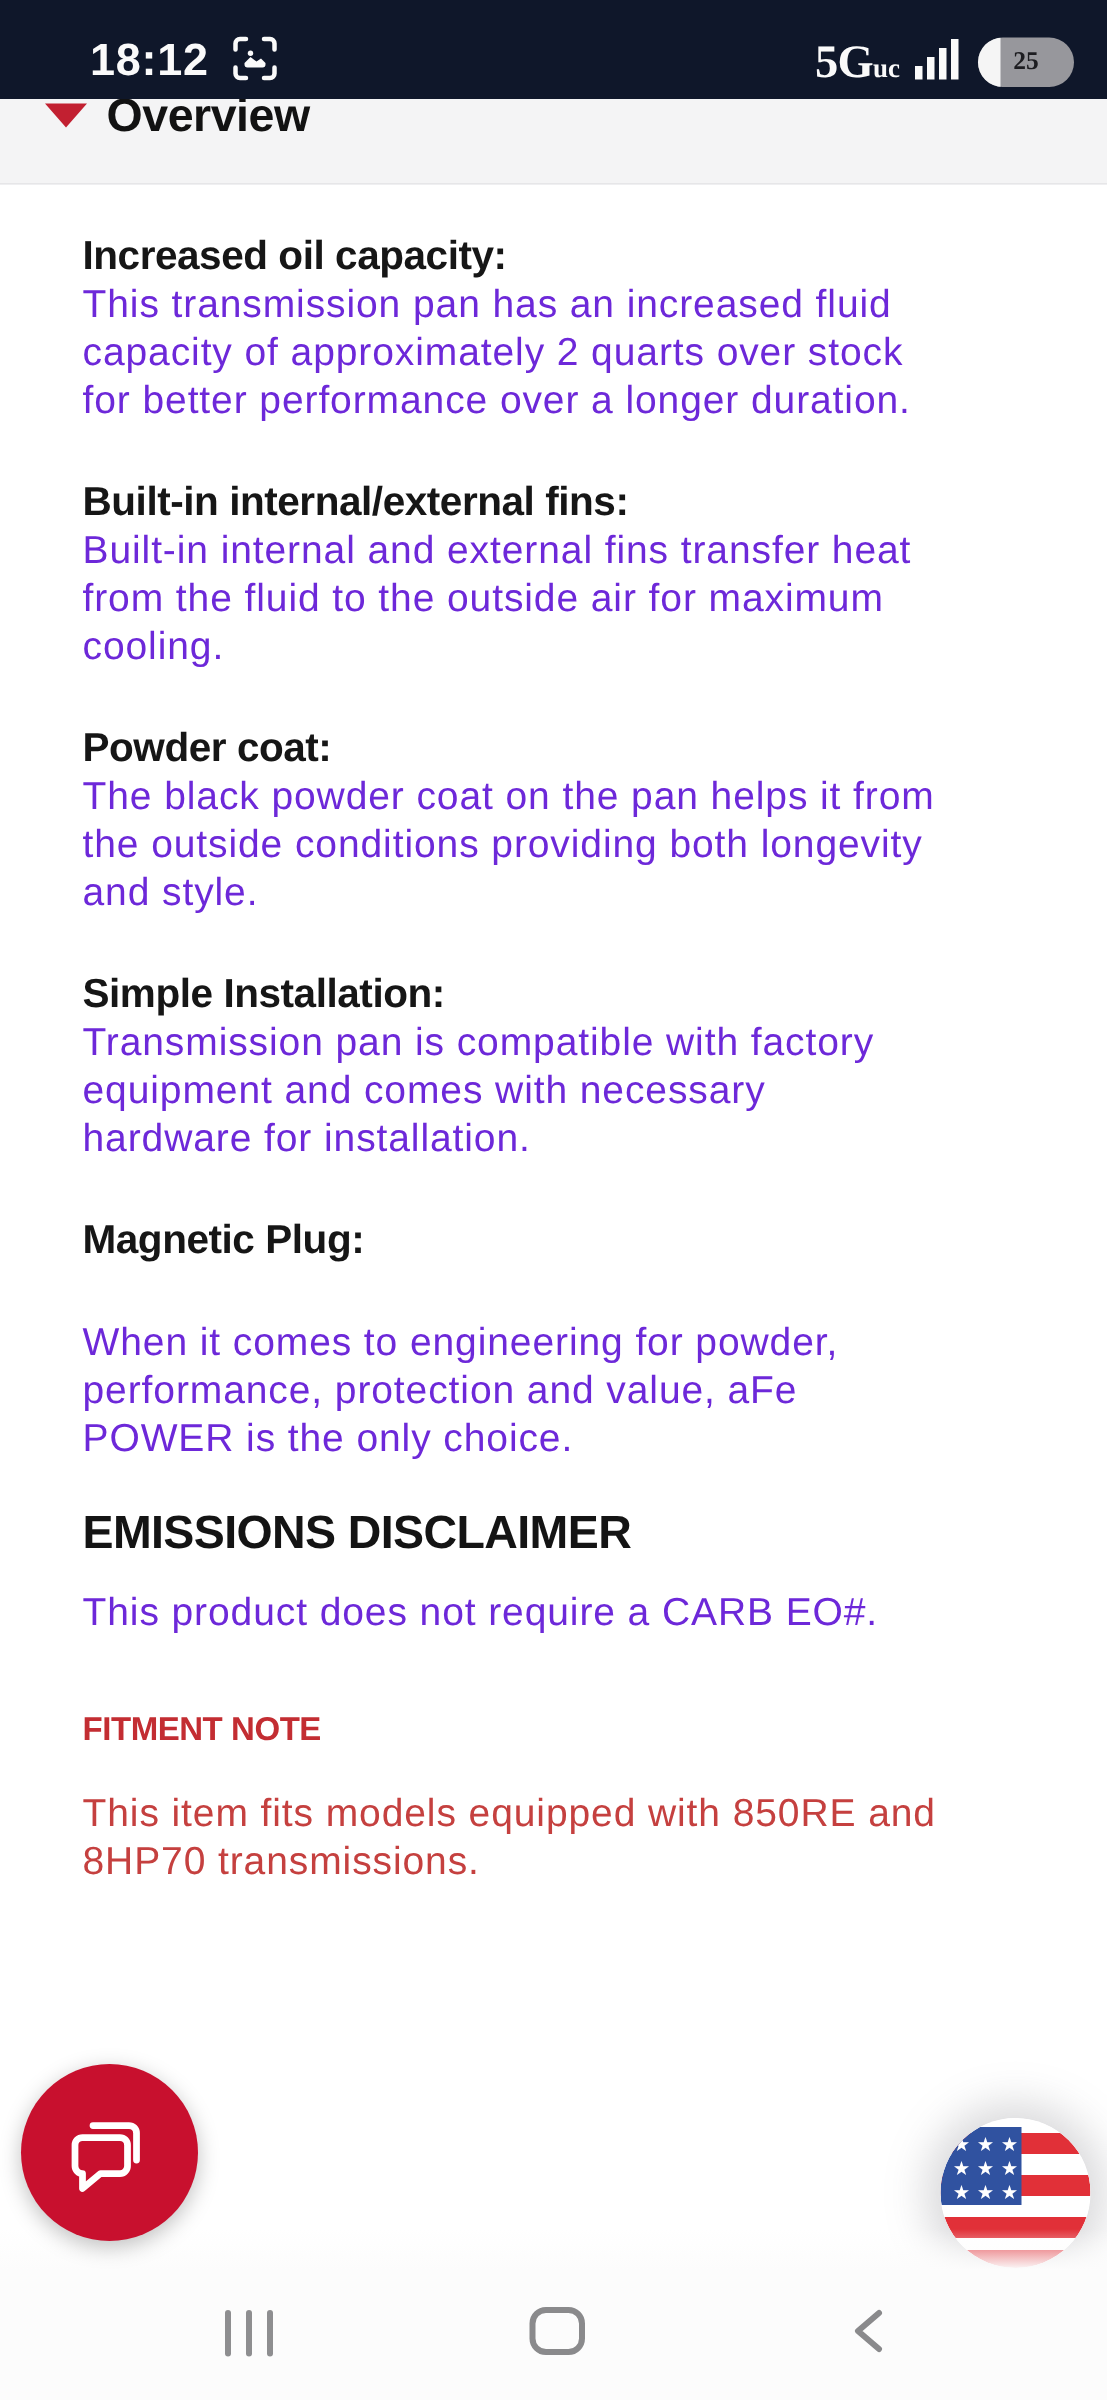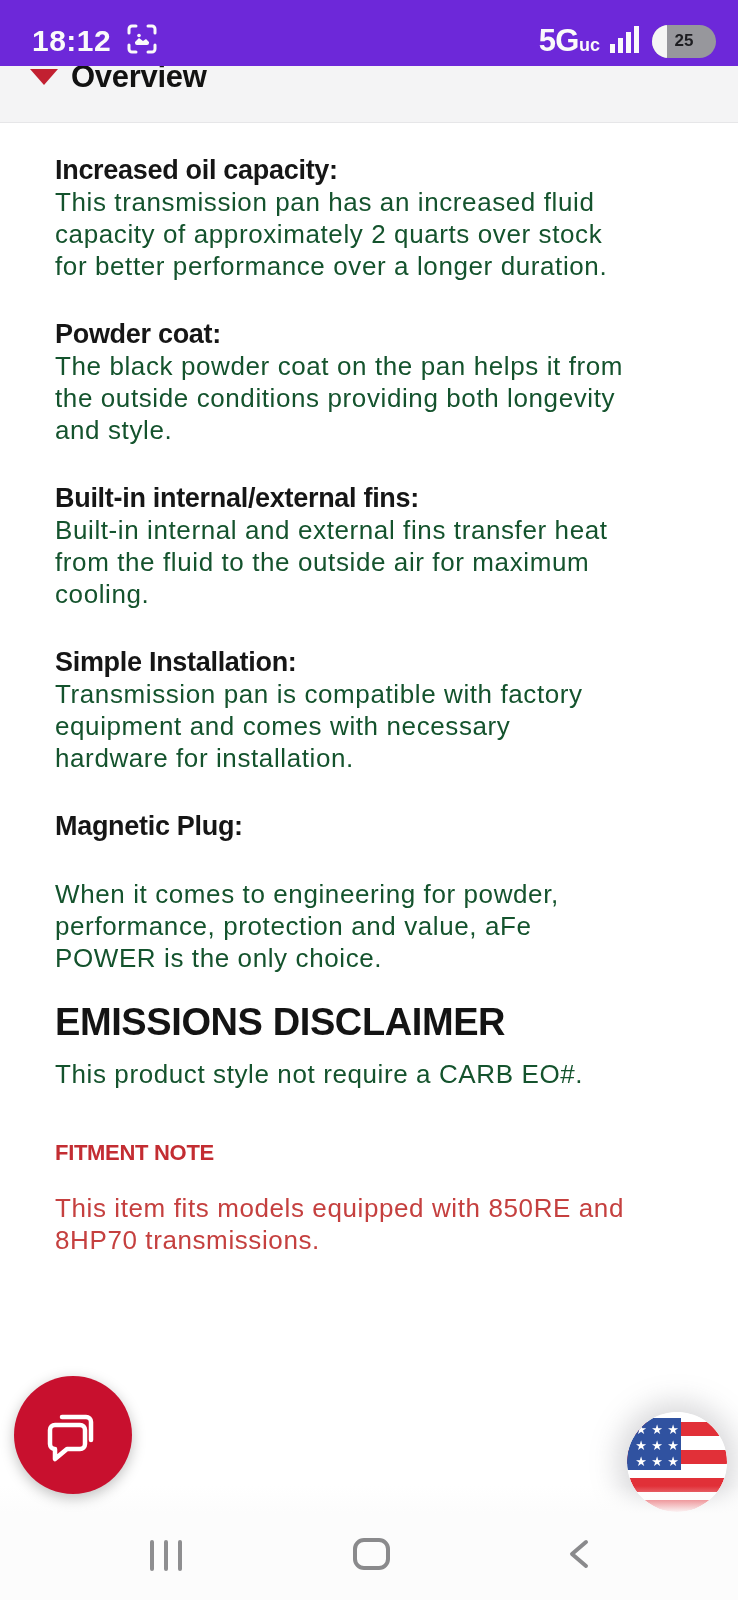--- a/index.html
+++ b/index.html
@@ -6,27 +6,27 @@
   html,body { background:#e9e9e9; }
   .screen {
     position:relative; width:738px; height:1600px; background:#ffffff;
     overflow:hidden; font-family:"Liberation Sans", sans-serif;
     margin:0 auto;
   }
 
   
   .status-bar {
     position:absolute; top:0; left:0; width:738px; height:66px;
-    background:#6d28d9; z-index:10;
+    background:#0f172a; z-index:10;
     display:flex; align-items:center; justify-content:space-between;
-    padding:16px 22px 0 32px; color:#fafafa;gap:16px;
+    padding:16px 22px 0 60px; color:#fafafa;gap:16px;
   }
   .sb-left { display:flex; align-items:center; gap:14px; }
   .sb-time { font-size:30px; font-weight:600; letter-spacing:.5px; }
-  .sb-right { display:flex; align-items:center; gap:10px; }
+  .sb-right { display:flex; align-items:center; gap:10px;font-family:Liberation Serif, serif; }
   .sb-5g { font-size:31px; font-weight:700; letter-spacing:-.5px; }
   .sb-5g .sub { font-size:18px; font-weight:700; letter-spacing:0; }
   .battery {
     position:relative; width:64px; height:33px; border-radius:17px;
     background:#97979c; overflow:hidden;
   }
   .battery .fill { position:absolute; left:0; top:0; bottom:0; width:24%; background:#f5f5f5; }
   .battery .pct {
     position:absolute; inset:0; display:flex; align-items:center; justify-content:center;
     font-size:17px; font-weight:700; color:#1d1d21;
@@ -52,25 +52,25 @@
     position:absolute; top:124px; left:0; width:738px;
     padding:30px 60px 0 55px; color:#3c3c3e;
   }
   .section { margin-bottom:36px; }
   .section h3 {
     font-size:27px; font-weight:700; color:#161616;
     line-height:32px; letter-spacing:-.3px;
   }
   .body-text {
     font-size:26px; font-weight:400; line-height:32px;
-    letter-spacing:.6px; white-space:pre-line; color:#14532d;
+    letter-spacing:.6px; white-space:pre-line; color:#6d28d9;
   }
   .closing { margin:28px 0 0 0; }
   .h-emissions {
-    margin-top:28px; font-size:38px; font-weight:700; color:#141414;
+    margin-top:28px; font-size:31px; font-weight:700; color:#141414;
     letter-spacing:-.4px; line-height:40px;
   }
   .carb { margin-top:16px; }
   .h-fitment {
     margin-top:44px; font-size:22px; font-weight:700; color:#c32d32;
     letter-spacing:-.3px; line-height:38px;
   }
   .fitment-body { margin-top:20px; color:#c5403f; }
 
   
@@ -154,50 +154,50 @@
   <div class="content">
 
     <div class="section">
       <h3>Increased oil capacity:</h3>
       <p class="body-text">This transmission pan has an increased fluid
 capacity of approximately 2 quarts over stock
 for better performance over a longer duration.</p>
     </div>
 
     <div class="section">
+      <h3>Built-in internal/external fins:</h3>
+      <p class="body-text">Built-in internal and external fins transfer heat
+from the fluid to the outside air for maximum
+cooling.</p>
+    </div>
+
+    <div class="section">
       <h3>Powder coat:</h3>
       <p class="body-text">The black powder coat on the pan helps it from
 the outside conditions providing both longevity
 and style.</p>
     </div>
 
     <div class="section">
-      <h3>Built-in internal/external fins:</h3>
-      <p class="body-text">Built-in internal and external fins transfer heat
-from the fluid to the outside air for maximum
-cooling.</p>
-    </div>
-
-    <div class="section">
       <h3>Simple Installation:</h3>
       <p class="body-text">Transmission pan is compatible with factory
 equipment and comes with necessary
 hardware for installation.</p>
     </div>
 
     <div class="section">
       <h3>Magnetic Plug:</h3>
     </div>
 
     <p class="body-text closing">When it comes to engineering for powder,
 performance, protection and value, aFe
 POWER is the only choice.</p>
 
     <h2 class="h-emissions">EMISSIONS DISCLAIMER</h2>
-    <p class="body-text carb">This product style not require a CARB EO#.</p>
+    <p class="body-text carb">This product does not require a CARB EO#.</p>
 
     <h2 class="h-fitment">FITMENT NOTE</h2>
     <p class="body-text fitment-body">This item fits models equipped with 850RE and
 8HP70 transmissions.</p>
 
   </div>
 
   <button class="chat-fab">
     <span>
       <svg width="58" height="58" viewBox="0 0 58 58" fill="none">

